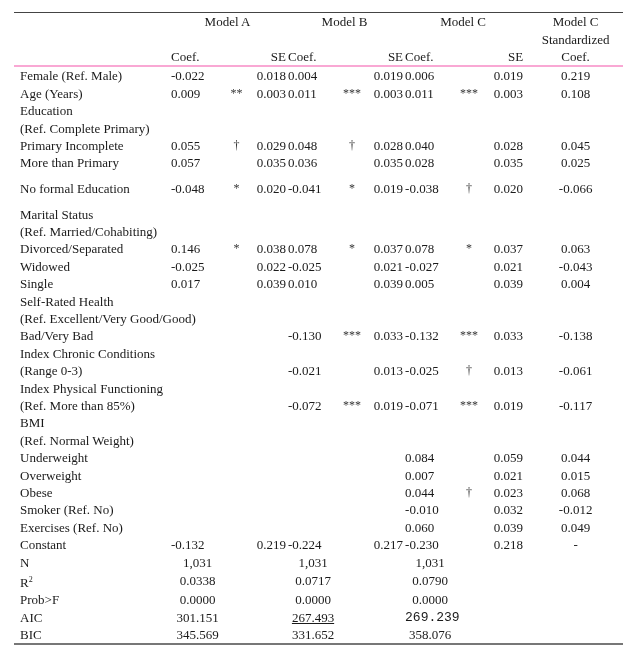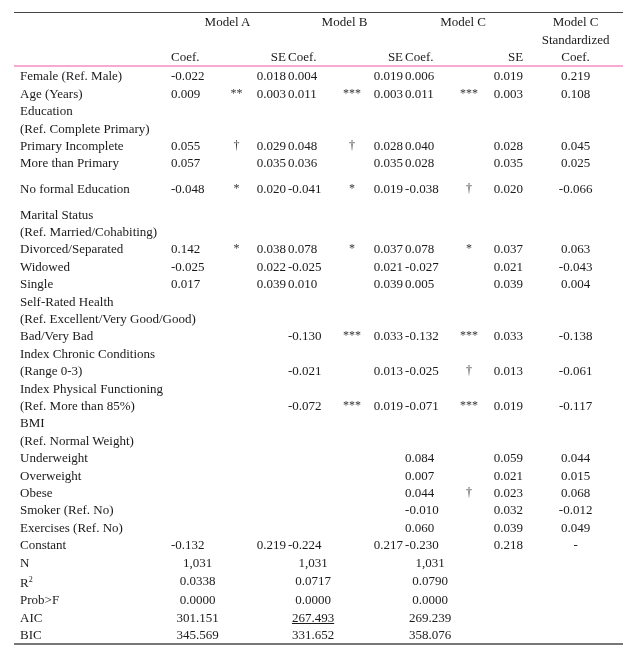--- a/index.html
+++ b/index.html
@@ -180,21 +180,21 @@
           <td></td>
           <td></td>
           <td></td>
           <td></td>
           <td></td>
           <td></td>
           <td class="ctr"></td>
         </tr>
         <tr>
           <td class="lbl">Divorced/Separated</td>
-          <td class="num">0.142</td>
+          <td class="num">0.146</td>
           <td class="sig">*</td>
           <td class="se">0.038</td>
           <td class="num">0.078</td>
           <td class="sig">*</td>
           <td class="se">0.037</td>
           <td class="num">0.078</td>
           <td class="sig">*</td>
           <td class="se">0.037</td>
           <td class="ctr">0.063</td>
         </tr>
@@ -459,21 +459,21 @@
           <td></td>
         </tr>
         <tr class="statrow">
           <td class="lbl">AIC</td>
           <td class="num" style="text-align: center;">301.151</td>
           <td></td>
           <td></td>
           <td class="num" style="text-align: center; text-decoration: underline;">267.493</td>
           <td></td>
           <td></td>
-          <td class="num" style="text-align: center;">269.239</td>
+          <td class="num" style="text-align: center; font-family: Liberation Mono, monospace;">269.239</td>
           <td></td>
           <td></td>
           <td></td>
         </tr>
         <tr class="statrow">
           <td class="lbl">BIC</td>
           <td class="num" style="text-align: center;">345.569</td>
           <td></td>
           <td></td>
           <td class="num" style="text-align: center;">331.652</td>

